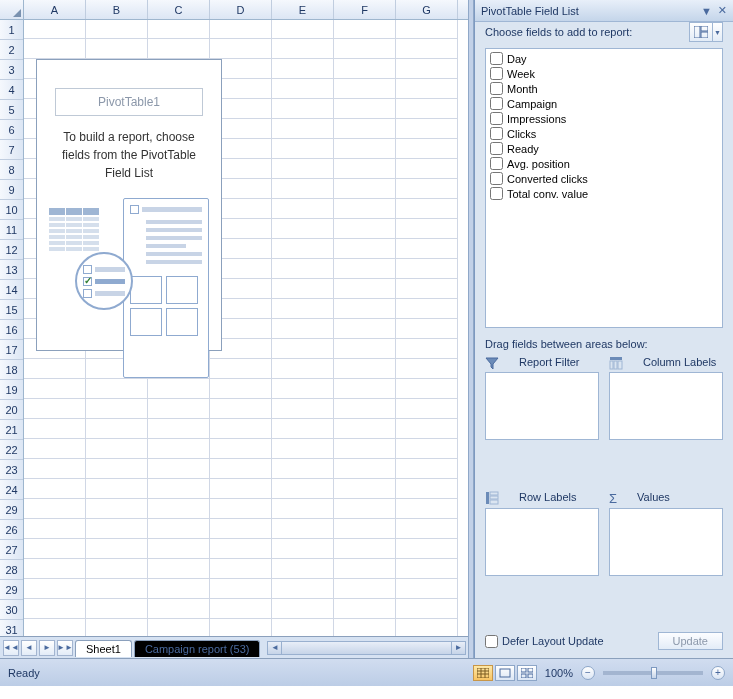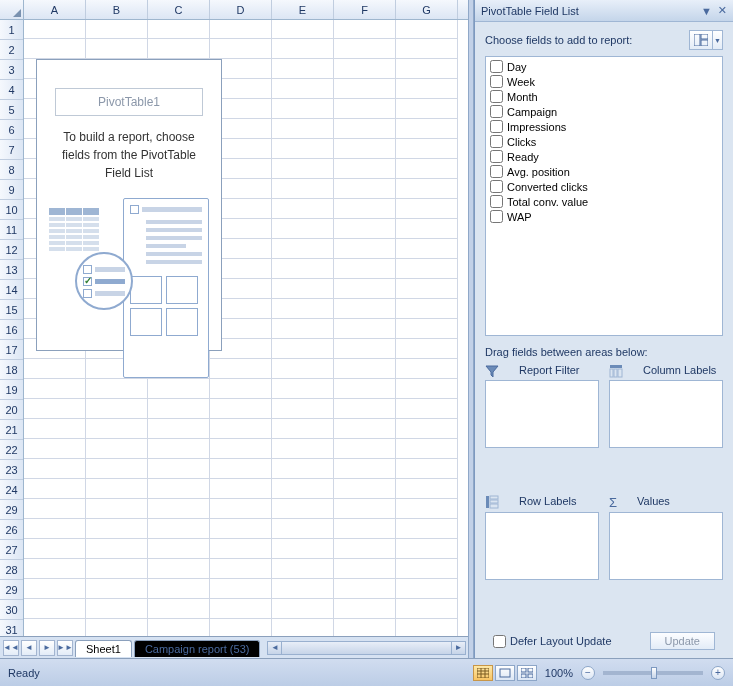--- a/index.html
+++ b/index.html
@@ -58,38 +58,38 @@
 .tab-scroll-arrow.right { right: 0; border-left: 1px solid #99b0cf; }
 
 .pane-separator { width: 6px; background: #c2d1e8; border-left: 1px solid #90a8c8; border-right: 1px solid #90a8c8; cursor: col-resize; }
 
 .field-list-pane { flex: 1; background: #dbe5f1; border-left: 1px solid #7d99c0; display: flex; flex-direction: column; }
 .fl-header { background: linear-gradient(#e8eff9, #c4d5ea); padding: 4px 6px; display: flex; align-items: center; justify-content: space-between; border-bottom: 1px solid #9fb6d4; }
 .fl-title { color: #1f3864; font-weight: normal; font-size: 11px; }
 .fl-header-btns { display: flex; gap: 6px; align-items: center; color: #4a6a9e; }
 .fl-header-btn { cursor: pointer; font-size: 11px; }
 
-.fl-top { padding: 8px 10px 4px 10px; display: flex; align-items: center; justify-content: space-between; }
+.fl-top { padding: 0 10px 4px 10px; display: flex; align-items: center; justify-content: space-between; }
 .fl-top-label { color: #1f3864; font-size: 11px; }
 .fl-layout-btn { width: 24px; height: 20px; border: 1px solid #9fb6d4; background: linear-gradient(#fff, #e3ecf7); display: flex; align-items: center; justify-content: center; }
 .fl-layout-btn svg { width: 14px; height: 12px; }
 .fl-layout-dd { width: 10px; height: 20px; border: 1px solid #9fb6d4; border-left: none; background: linear-gradient(#fff, #e3ecf7); display: flex; align-items: center; justify-content: center; font-size: 7px; color: #4a6a9e; }
 
 .fl-fields { margin: 2px 10px; background: #fff; border: 1px solid #9fb6d4; height: 280px; overflow: auto; padding: 2px; }
 .fl-field { display: flex; align-items: center; padding: 1px 2px; gap: 4px; }
 .fl-field input { width: 13px; height: 13px; }
 .fl-field label { font-size: 11px; color: #000; }
 
 .fl-areas-label { padding: 8px 10px 4px 10px; color: #1f3864; font-size: 11px; }
 .fl-areas { display: grid; grid-template-columns: 1fr 1fr; grid-template-rows: auto 1fr auto 1fr; gap: 0 10px; padding: 0 10px; flex: 1; }
 .fl-area-hdr { display: flex; align-items: flex-start; gap: 20px; padding: 2px 0; color: #1f3864; font-size: 11px; }
 .fl-area-hdr svg { width: 14px; height: 14px; }
 .fl-area-box { background: #fff; border: 1px solid #9fb6d4; height: 68px; }
 
-.fl-bottom { padding: 8px 18px; display: flex; align-items: center; justify-content: space-between; }
+.fl-bottom { padding: 8px 10px; display: flex; align-items: center; justify-content: space-between; }
 .fl-defer { display: flex; align-items: center; gap: 4px; font-size: 11px; color: #1f3864; }
 .fl-update-btn { padding: 2px 14px; border: 1px solid #9fb6d4; background: linear-gradient(#fcfdff, #e3ecf7); color: #8c98aa; font-size: 11px; }
 
 .status-bar { height: 28px; background: linear-gradient(#d1ddf0, #bccde6); border-top: 1px solid #8ba0bc; display: flex; align-items: center; padding: 0 8px; justify-content: space-between; }
 .status-left { color: #1f3864; font-size: 11px; }
 .status-right { display: flex; align-items: center; gap: 2px; }
 .view-btn { width: 20px; height: 16px; border: 1px solid #8da6c8; background: linear-gradient(#fff, #dce6f4); display: flex; align-items: center; justify-content: center; }
 .view-btn.active { background: linear-gradient(#fde8a8, #f9c463); border-color: #c89648; }
 .zoom-pct { margin: 0 6px; color: #1f3864; font-size: 11px; }
 .zoom-slider { width: 100px; height: 4px; background: #a3b5d0; position: relative; margin: 0 6px; }
@@ -578,24 +578,20 @@
           <label>Avg. position</label>
         </div>
         <div class="fl-field">
           <input type="checkbox" style="">
           <label>Converted clicks</label>
         </div>
         <div class="fl-field">
           <input type="checkbox" style="">
           <label>Total conv. value</label>
         </div>
-        <div class="fl-field">
-          <input type="checkbox" style="">
-          <label>WAP</label>
-        </div>
       </div>
     <div class="fl-areas-label">Drag fields between areas below:</div>
     <div class="fl-areas">
       <div class="fl-area-hdr">
         <svg viewBox="0 0 14 14">
             <path d="M1 2 L13 2 L8 8 L8 13 L6 11 L6 8 Z" fill="#6b8bb8" stroke="#4a6a9e"></path>
           </svg>
         <span>Report Filter</span>
       </div>
       <div class="fl-area-hdr">

